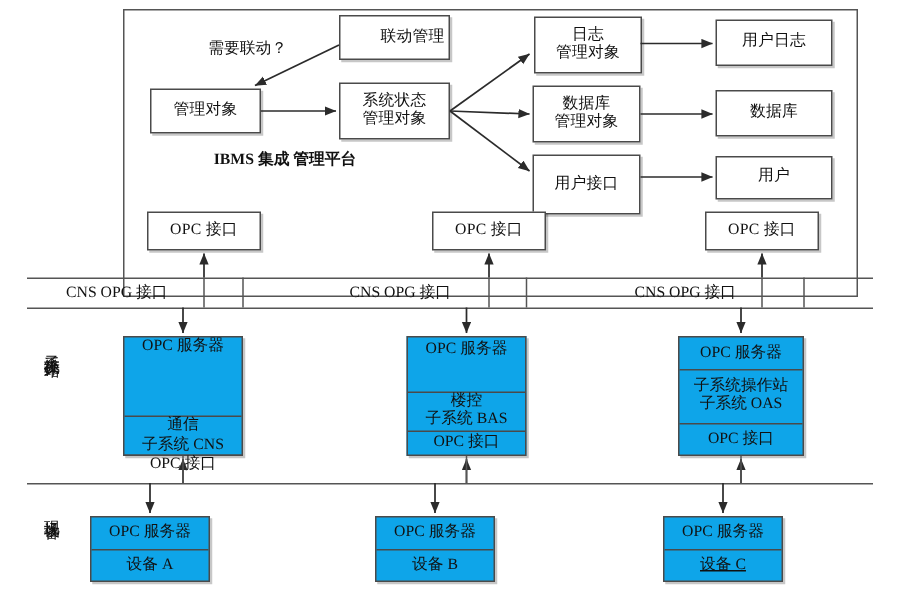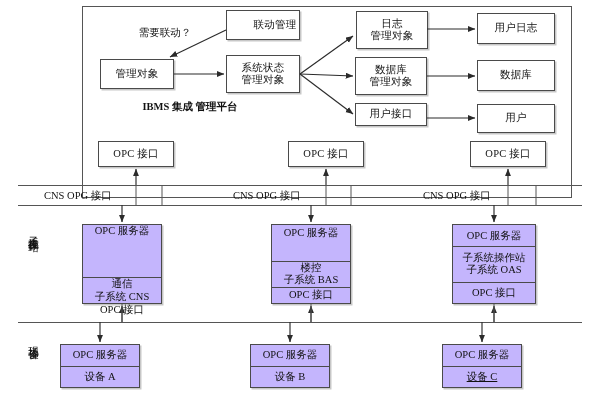--- a/index.html
+++ b/index.html
@@ -27,21 +27,21 @@
     color:#111;
     letter-spacing:.2px;
     box-shadow:1.5px 1.5px 0 rgba(0,0,0,.22);
   }
   .box .ln{display:block;white-space:nowrap;}
 
   
   .stack{
     position:absolute;
     border:1px solid #4a4a4a;
-    background:#c4b5fd;
+    background:#0ea5e9;
     box-sizing:border-box;
     display:flex;flex-direction:column;
     box-shadow:1.5px 1.5px 0 rgba(0,0,0,.22);
   }
   .stack > div{
     display:flex;flex-direction:column;
     align-items:center;justify-content:center;
     text-align:center;
     font-size:10.5px;line-height:1.18;color:#111;
     box-sizing:border-box;
@@ -106,21 +106,21 @@
   <div class="box" style="left:356px;top:11px;width:72px;height:38px;">
     <span class="ln">日志</span>
     <span class="ln">管理对象</span>
   </div>
 
   <div class="box" style="left:355px;top:57px;width:72px;height:38px;">
     <span class="ln">数据库</span>
     <span class="ln">管理对象</span>
   </div>
 
-  <div class="box" style="left:355px;top:103px;width:72px;height:23px;">
+  <div class="box" style="left:355px;top:103px;width:72px;height:40px;">
     <span class="ln">用户接口</span>
   </div>
 
   <div class="box" style="left:477px;top:13px;width:78px;height:31px;">
     <span class="ln">用户日志</span>
   </div>
 
   <div class="box" style="left:477px;top:60px;width:78px;height:31px;">
     <span class="ln">数据库</span>
   </div>

